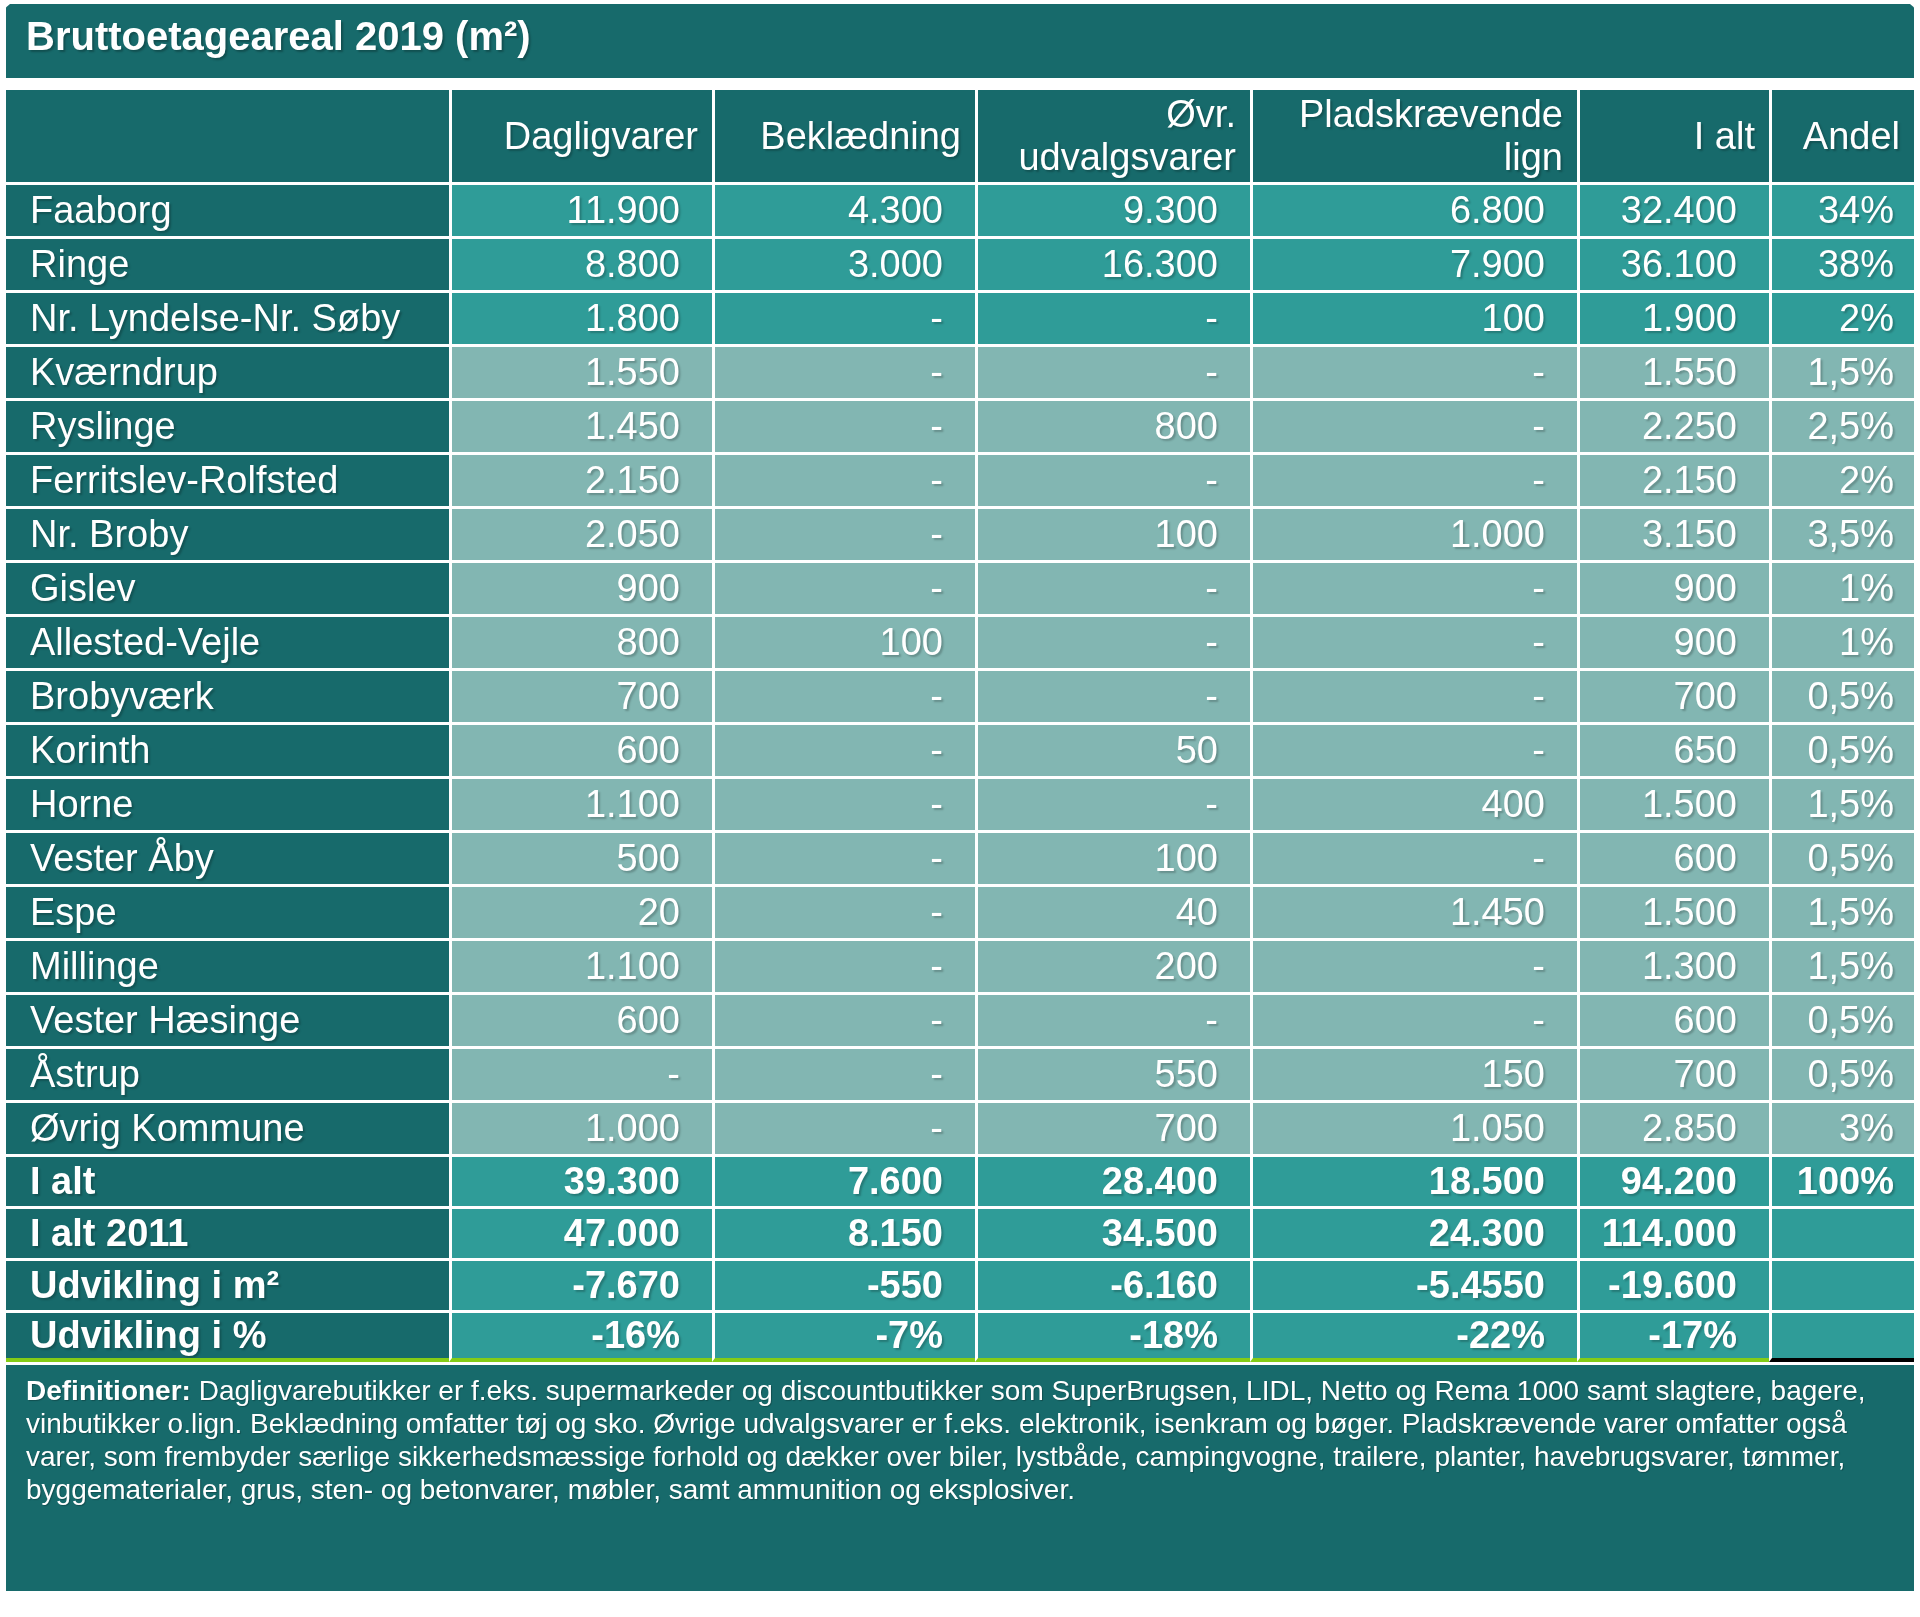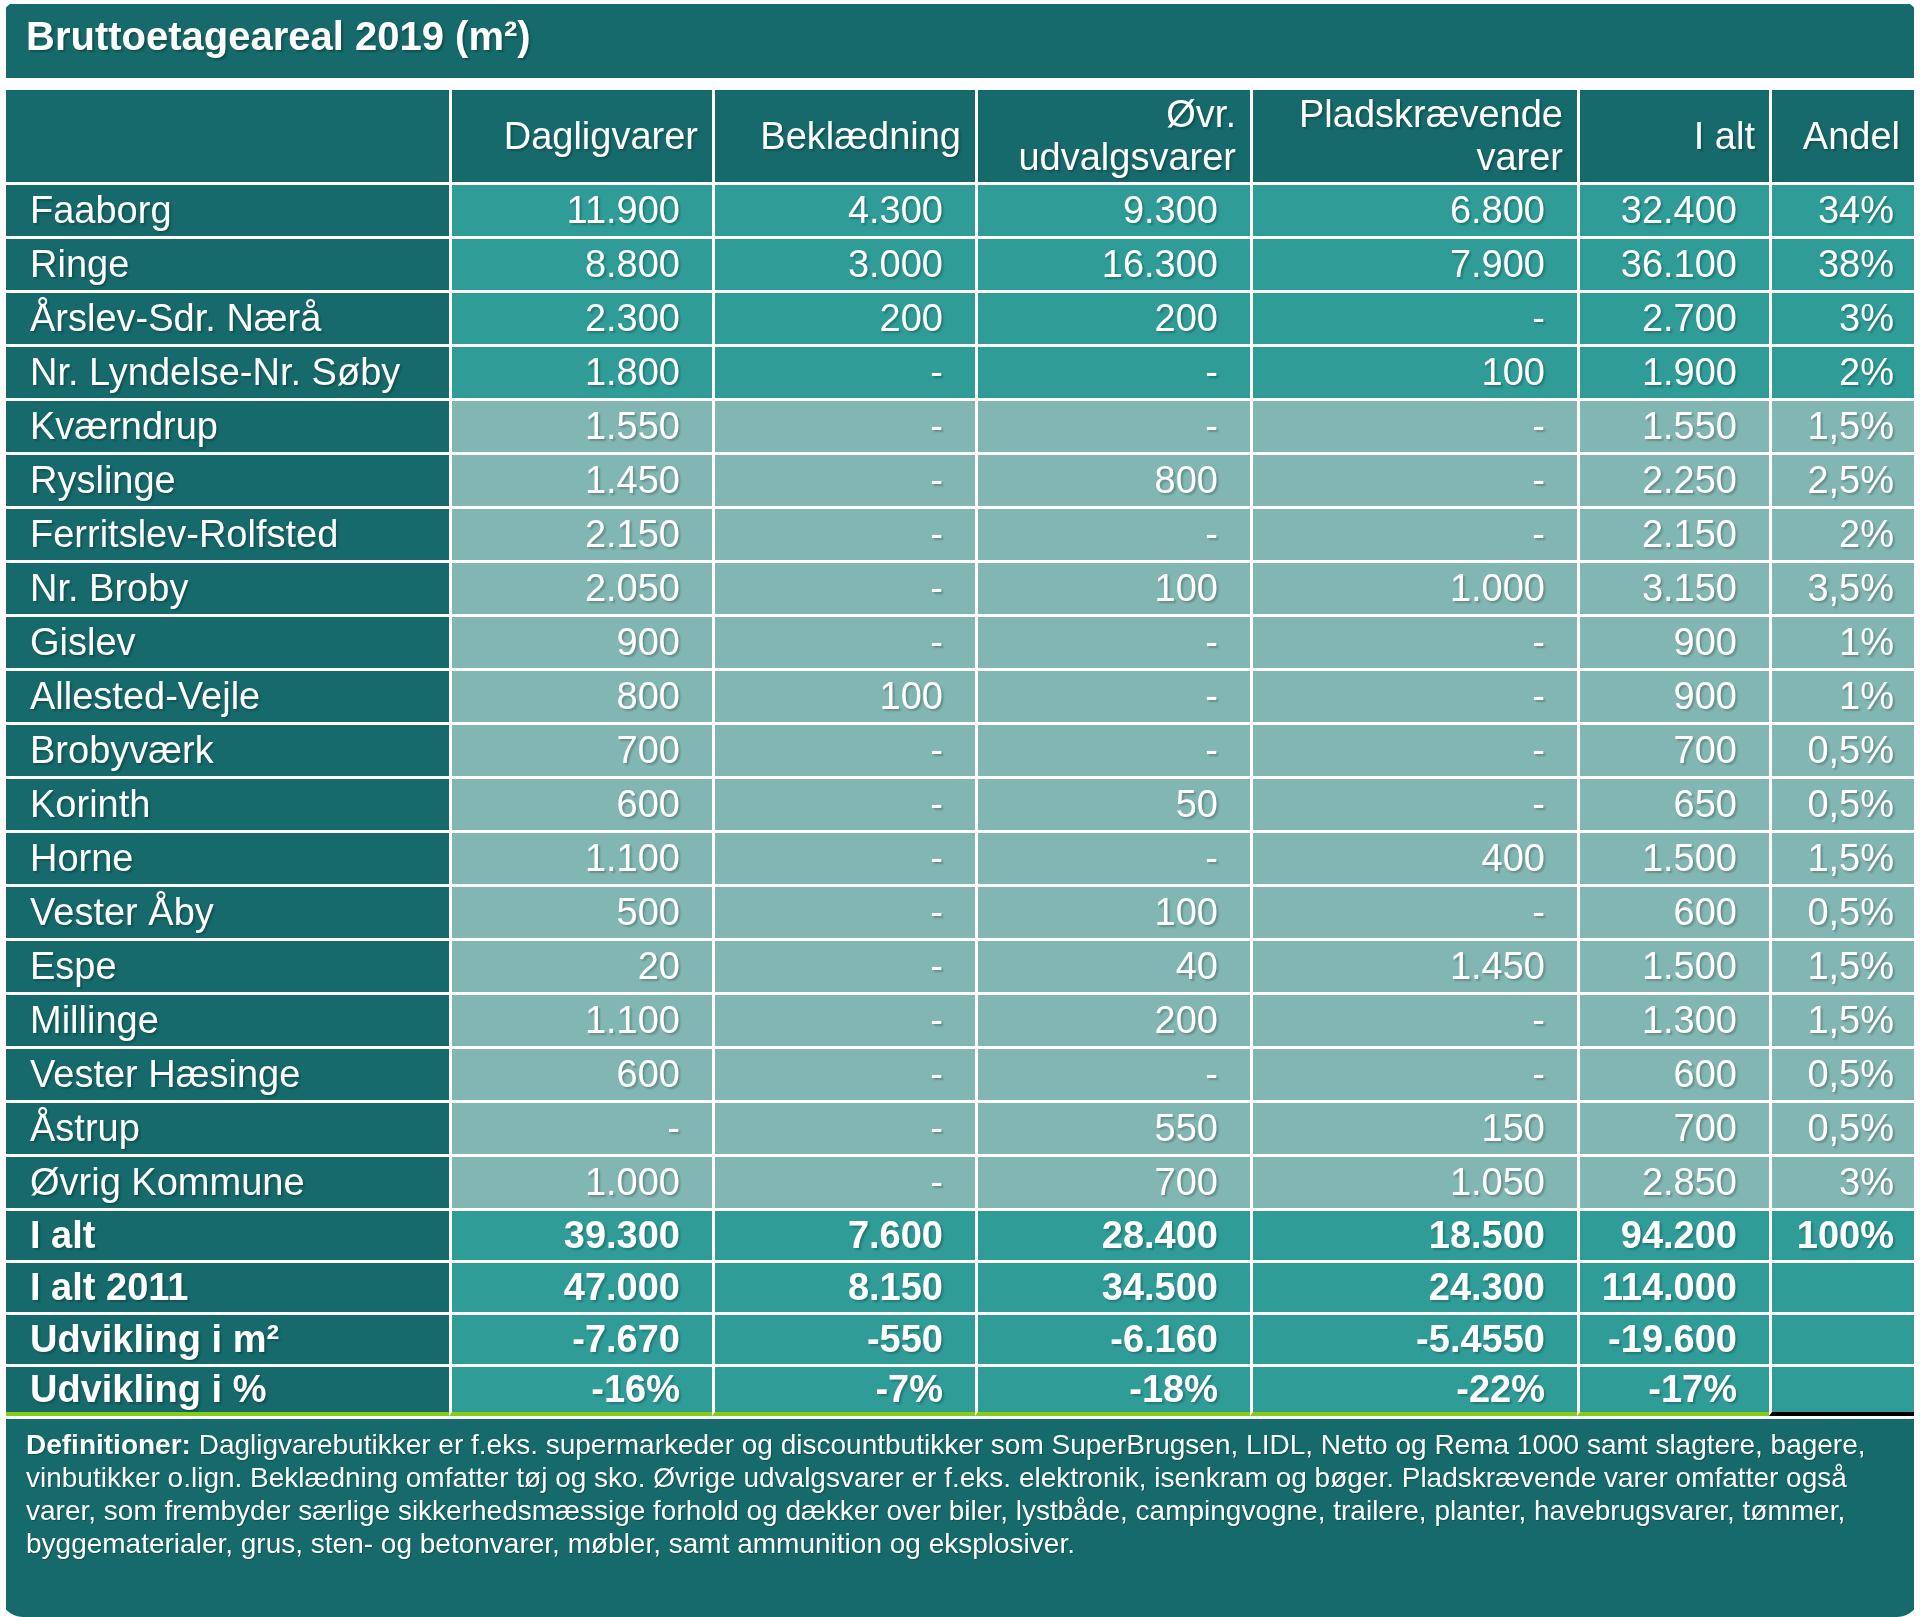--- a/index.html
+++ b/index.html
@@ -99,21 +99,21 @@
       <col style="width:327px">
       <col style="width:192px">
       <col style="width:145px">
     </colgroup>
     <thead>
       <tr>
         <th></th>
         <th>Dagligvarer</th>
         <th>Beklædning</th>
         <th>Øvr. udvalgsvarer</th>
-        <th>Pladskrævende varer</th>
+        <th>Pladskrævende lign</th>
         <th>I alt</th>
         <th>Andel</th>
       </tr>
     </thead>
     <tbody id="tbody">
         <tr class="medium">
           <td class="lbl">Faaborg</td>
           <td class="num">11.900</td>
           <td class="num">4.300</td>
           <td class="num">9.300</td>
@@ -124,29 +124,20 @@
         <tr class="medium">
           <td class="lbl">Ringe</td>
           <td class="num">8.800</td>
           <td class="num">3.000</td>
           <td class="num">16.300</td>
           <td class="num">7.900</td>
           <td class="num">36.100</td>
           <td class="num andel">38%</td>
         </tr>
         <tr class="medium">
-          <td class="lbl">Årslev-Sdr. Nærå</td>
-          <td class="num">2.300</td>
-          <td class="num">200</td>
-          <td class="num">200</td>
-          <td class="num">-</td>
-          <td class="num">2.700</td>
-          <td class="num andel">3%</td>
-        </tr>
-        <tr class="medium">
           <td class="lbl">Nr. Lyndelse-Nr. Søby</td>
           <td class="num">1.800</td>
           <td class="num">-</td>
           <td class="num">-</td>
           <td class="num">100</td>
           <td class="num">1.900</td>
           <td class="num andel">2%</td>
         </tr>
         <tr class="light">
           <td class="lbl">Kværndrup</td>

